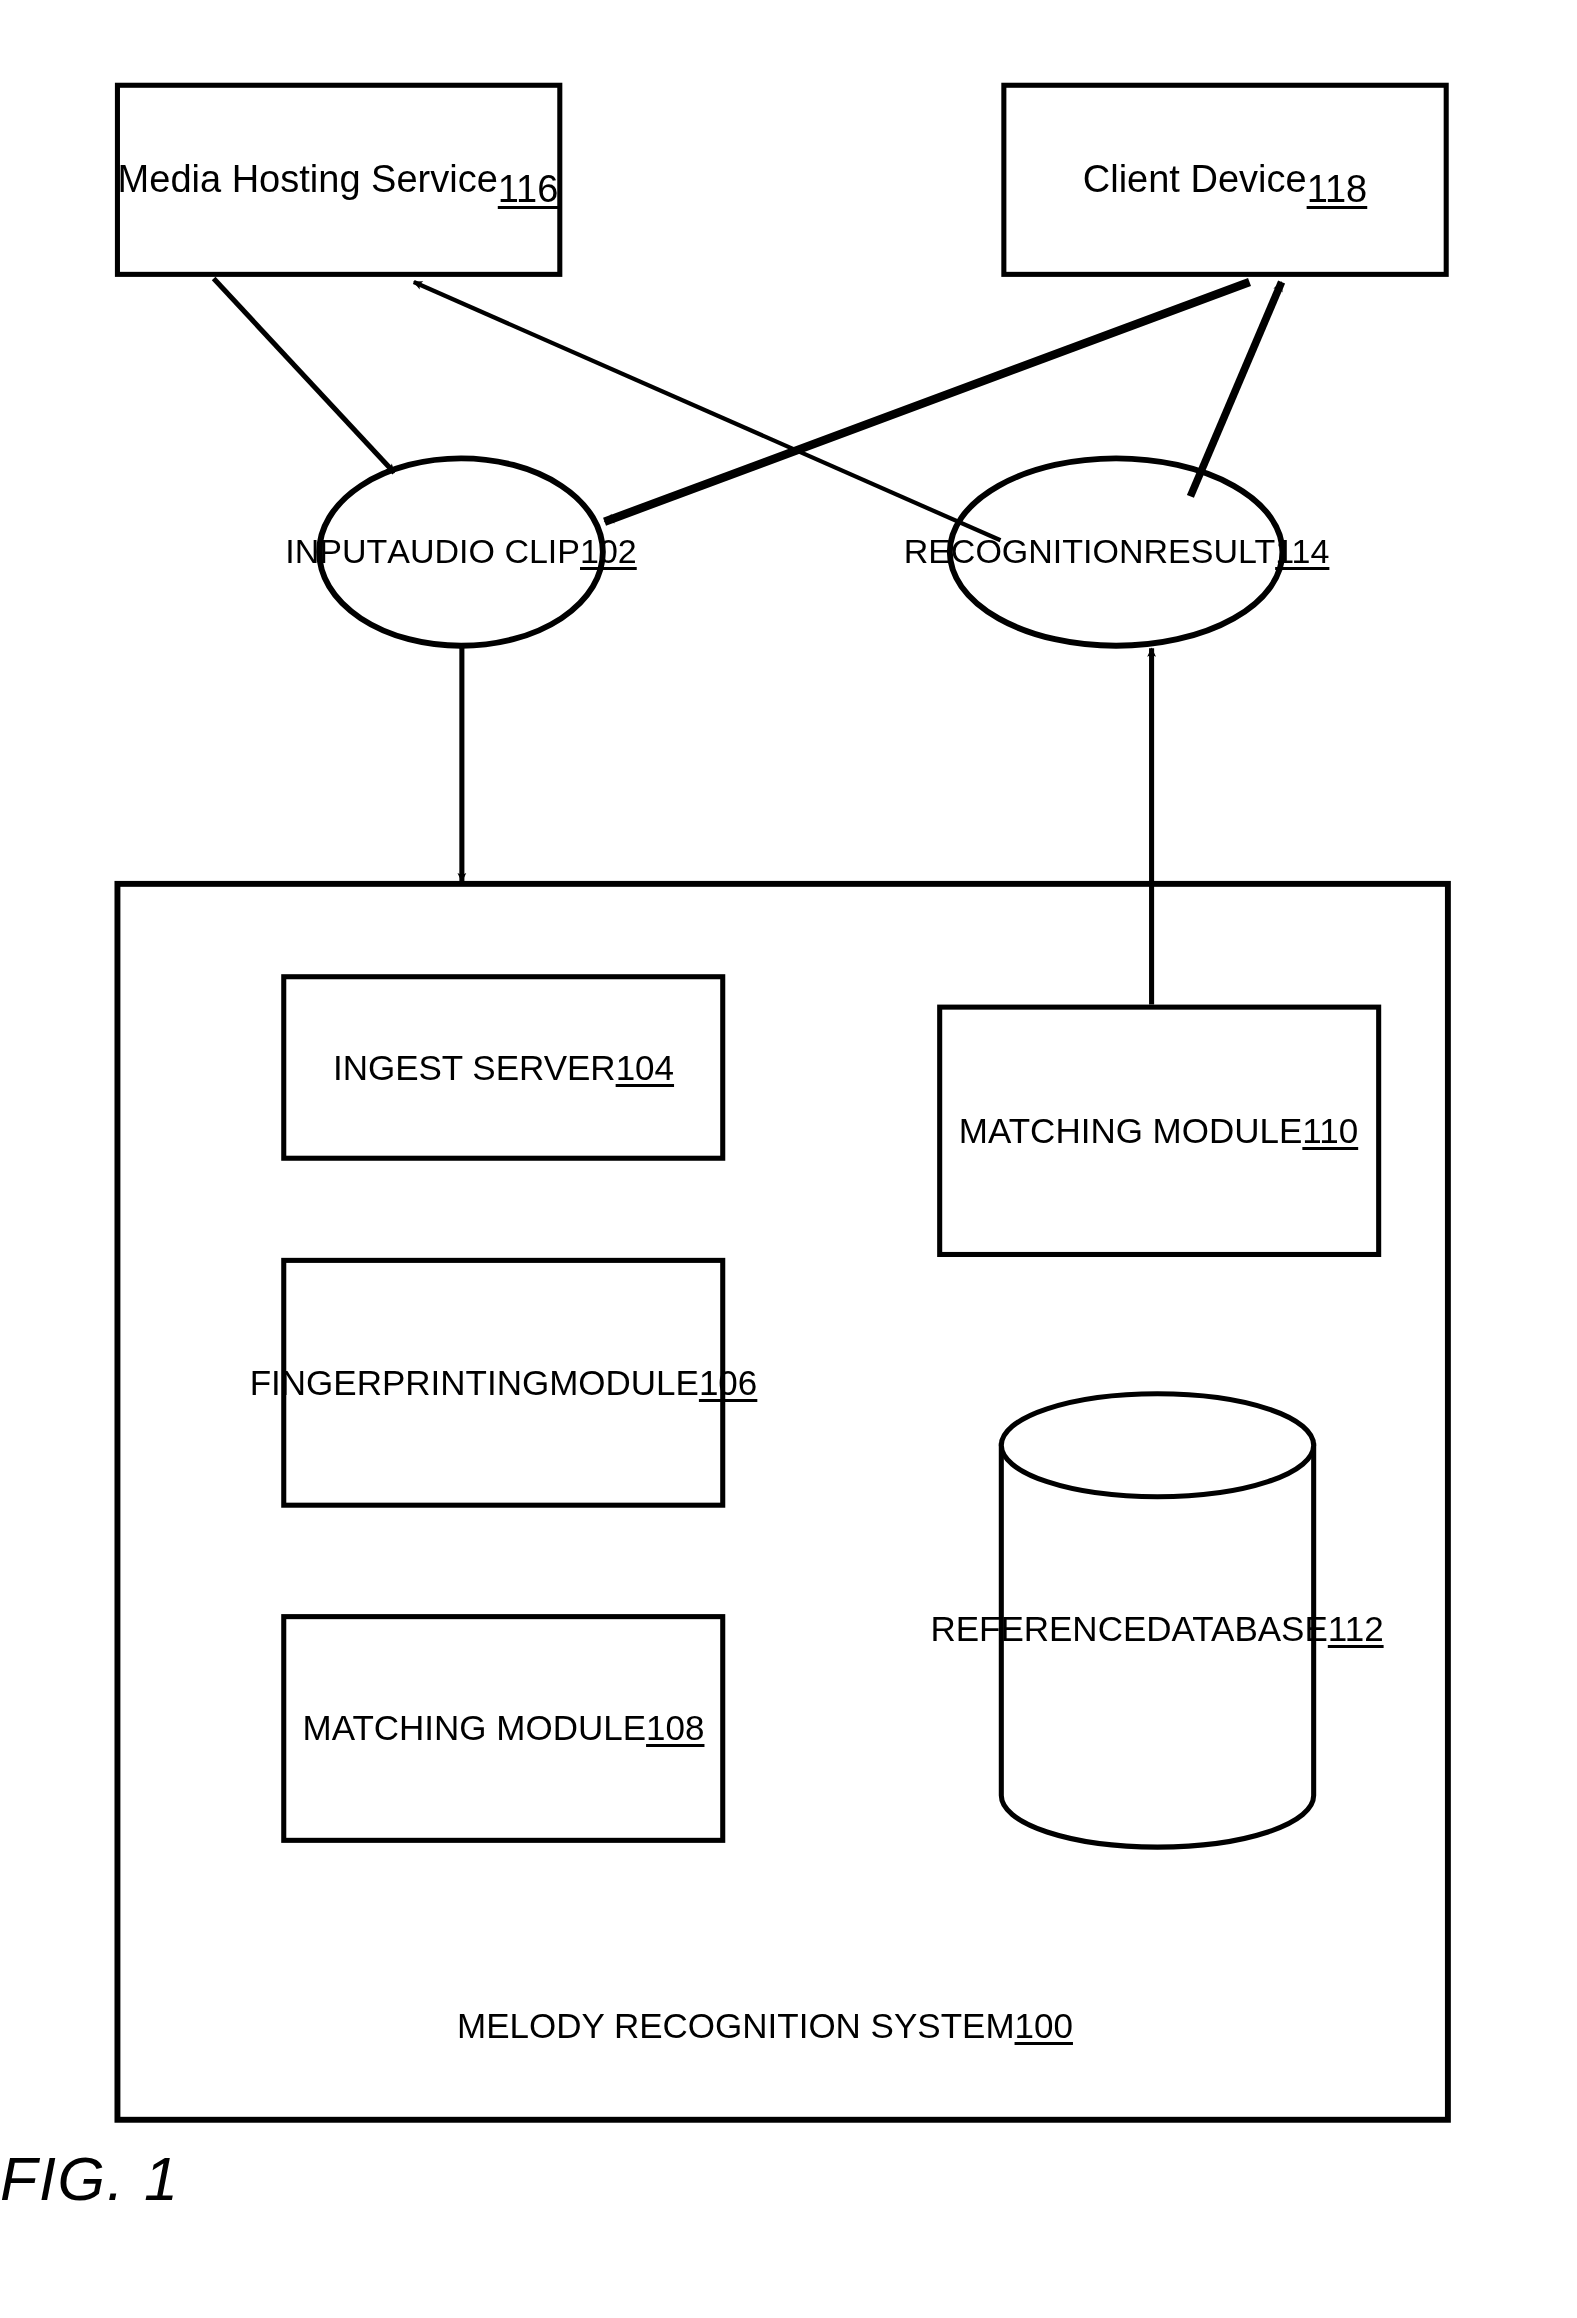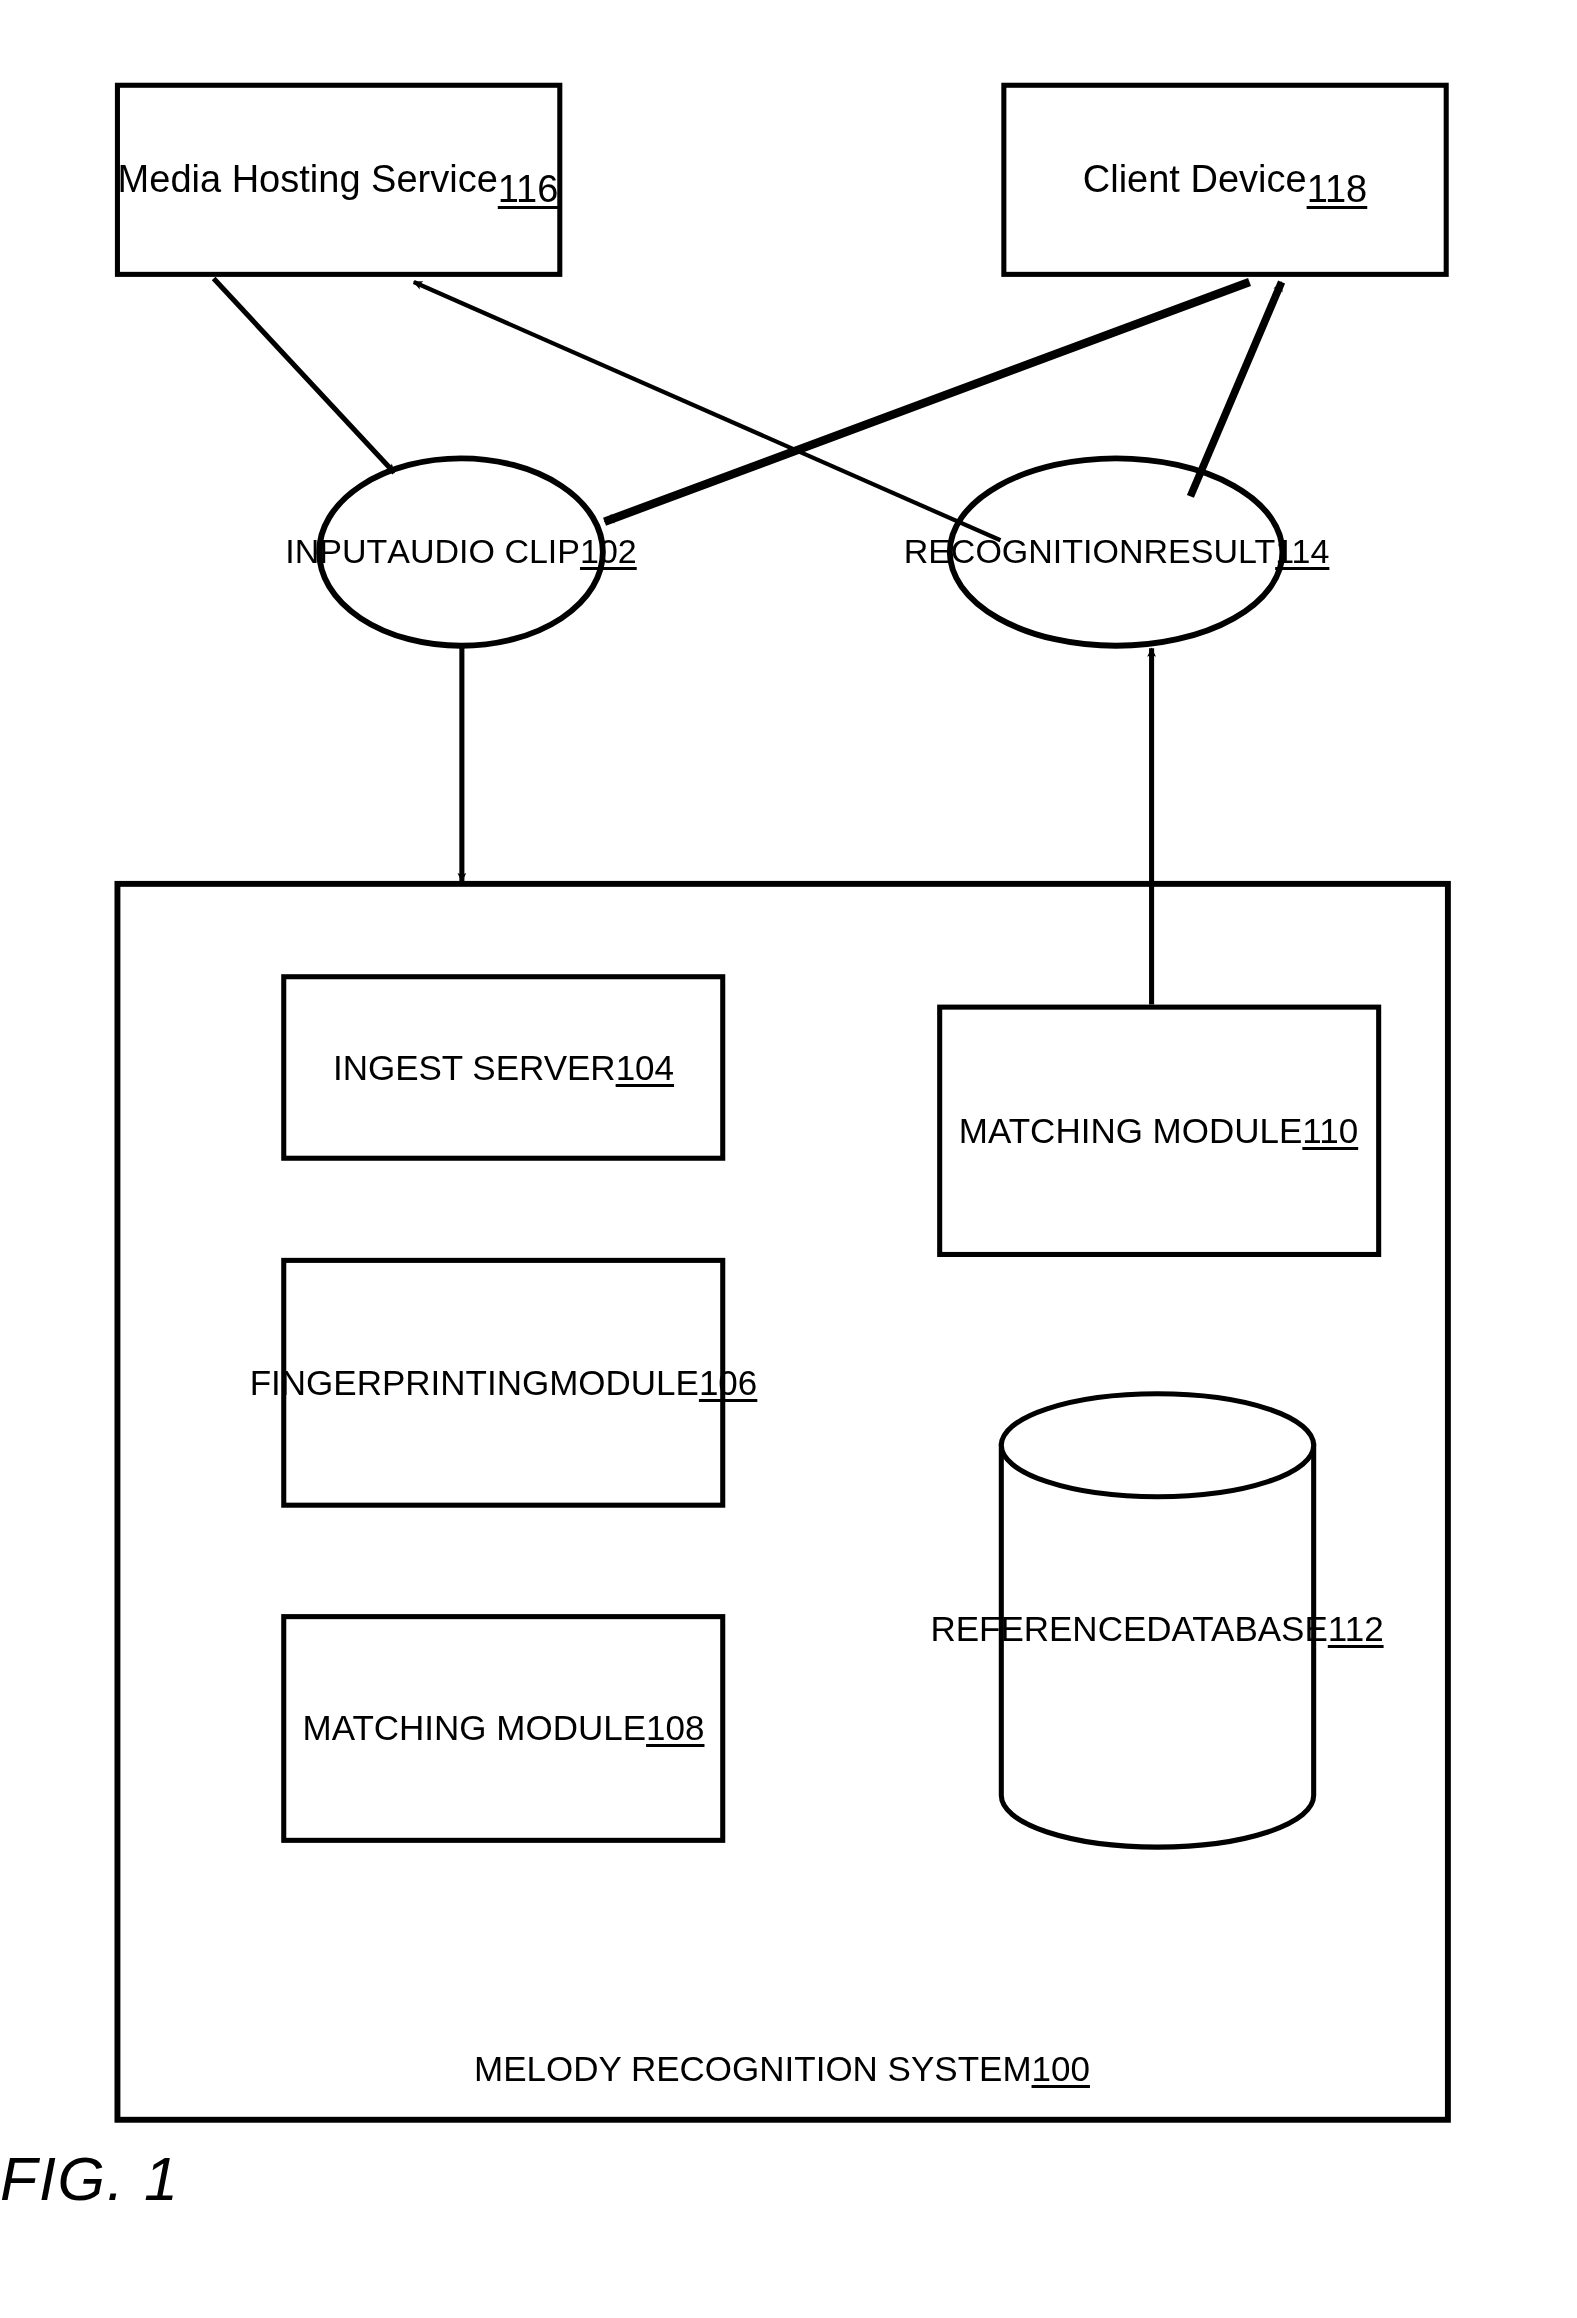--- a/index.html
+++ b/index.html
@@ -162,21 +162,21 @@
     <span class="lbl-line">MATCHING MODULE</span>
     <span class="ref-num">110</span>
   </div>
 
   <div class="node-label cyl-label" style="left:1001px; top:1511px; width:312px; height:236px;">
     <span class="lbl-line">REFERENCE</span>
     <span class="lbl-line">DATABASE</span>
     <span class="ref-num">112</span>
   </div>
 
-  <div class="node-label system-label" style="left:117px; top:1962px; width:1330px; height:127px;align-items:flex-end;">
+  <div class="node-label system-label" style="left:100px; top:1962px; width:1330px; height:127px;">
     <span class="lbl-line">MELODY RECOGNITION SYSTEM</span>
     <span class="ref-num">100</span>
   </div>
 
   <div id="fig-caption">FIG. 1</div>
 
 </div>
 
 
 </body></html>

